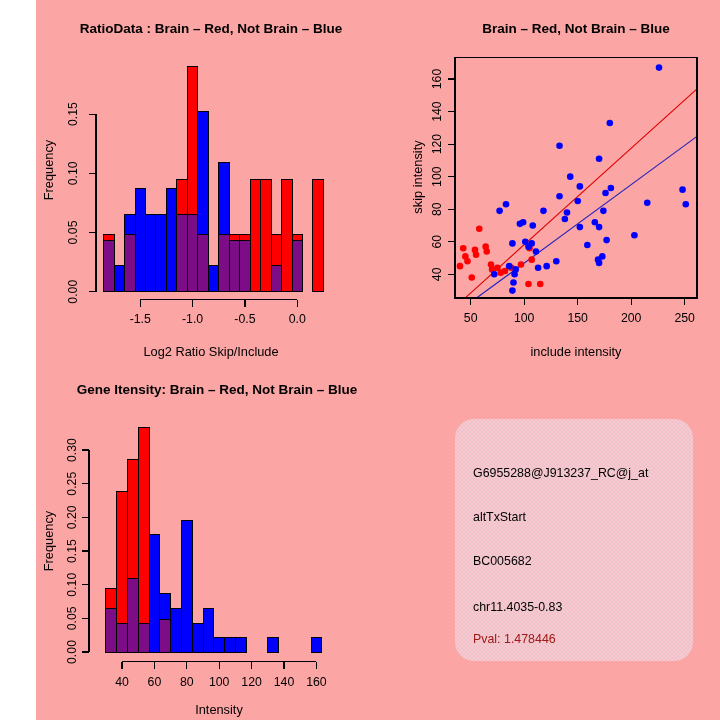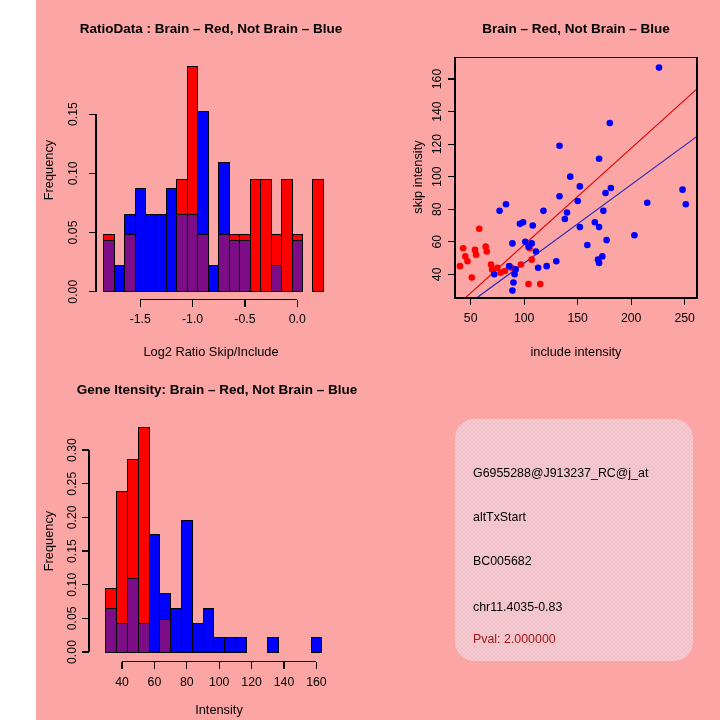--- a/index.html
+++ b/index.html
@@ -235,15 +235,15 @@
           <text x="280.4" y="686" text-anchor="middle" class="tick">160</text>
         </g>
     </g>
   </svg>
 
   <div id="info-box">
     <div class="info-line" style="top:47px">G6955288@J913237_RC@j_at</div>
     <div class="info-line" style="top:91px">altTxStart</div>
     <div class="info-line" style="top:135px">BC005682</div>
     <div class="info-line" style="top:181px">chr11.4035-0.83</div>
-    <div class="info-line pval" style="top:213px">Pval: 2.000000</div>
+    <div class="info-line pval" style="top:213px">Pval: 1.478446</div>
   </div>
 </div>
 
 </body></html>

